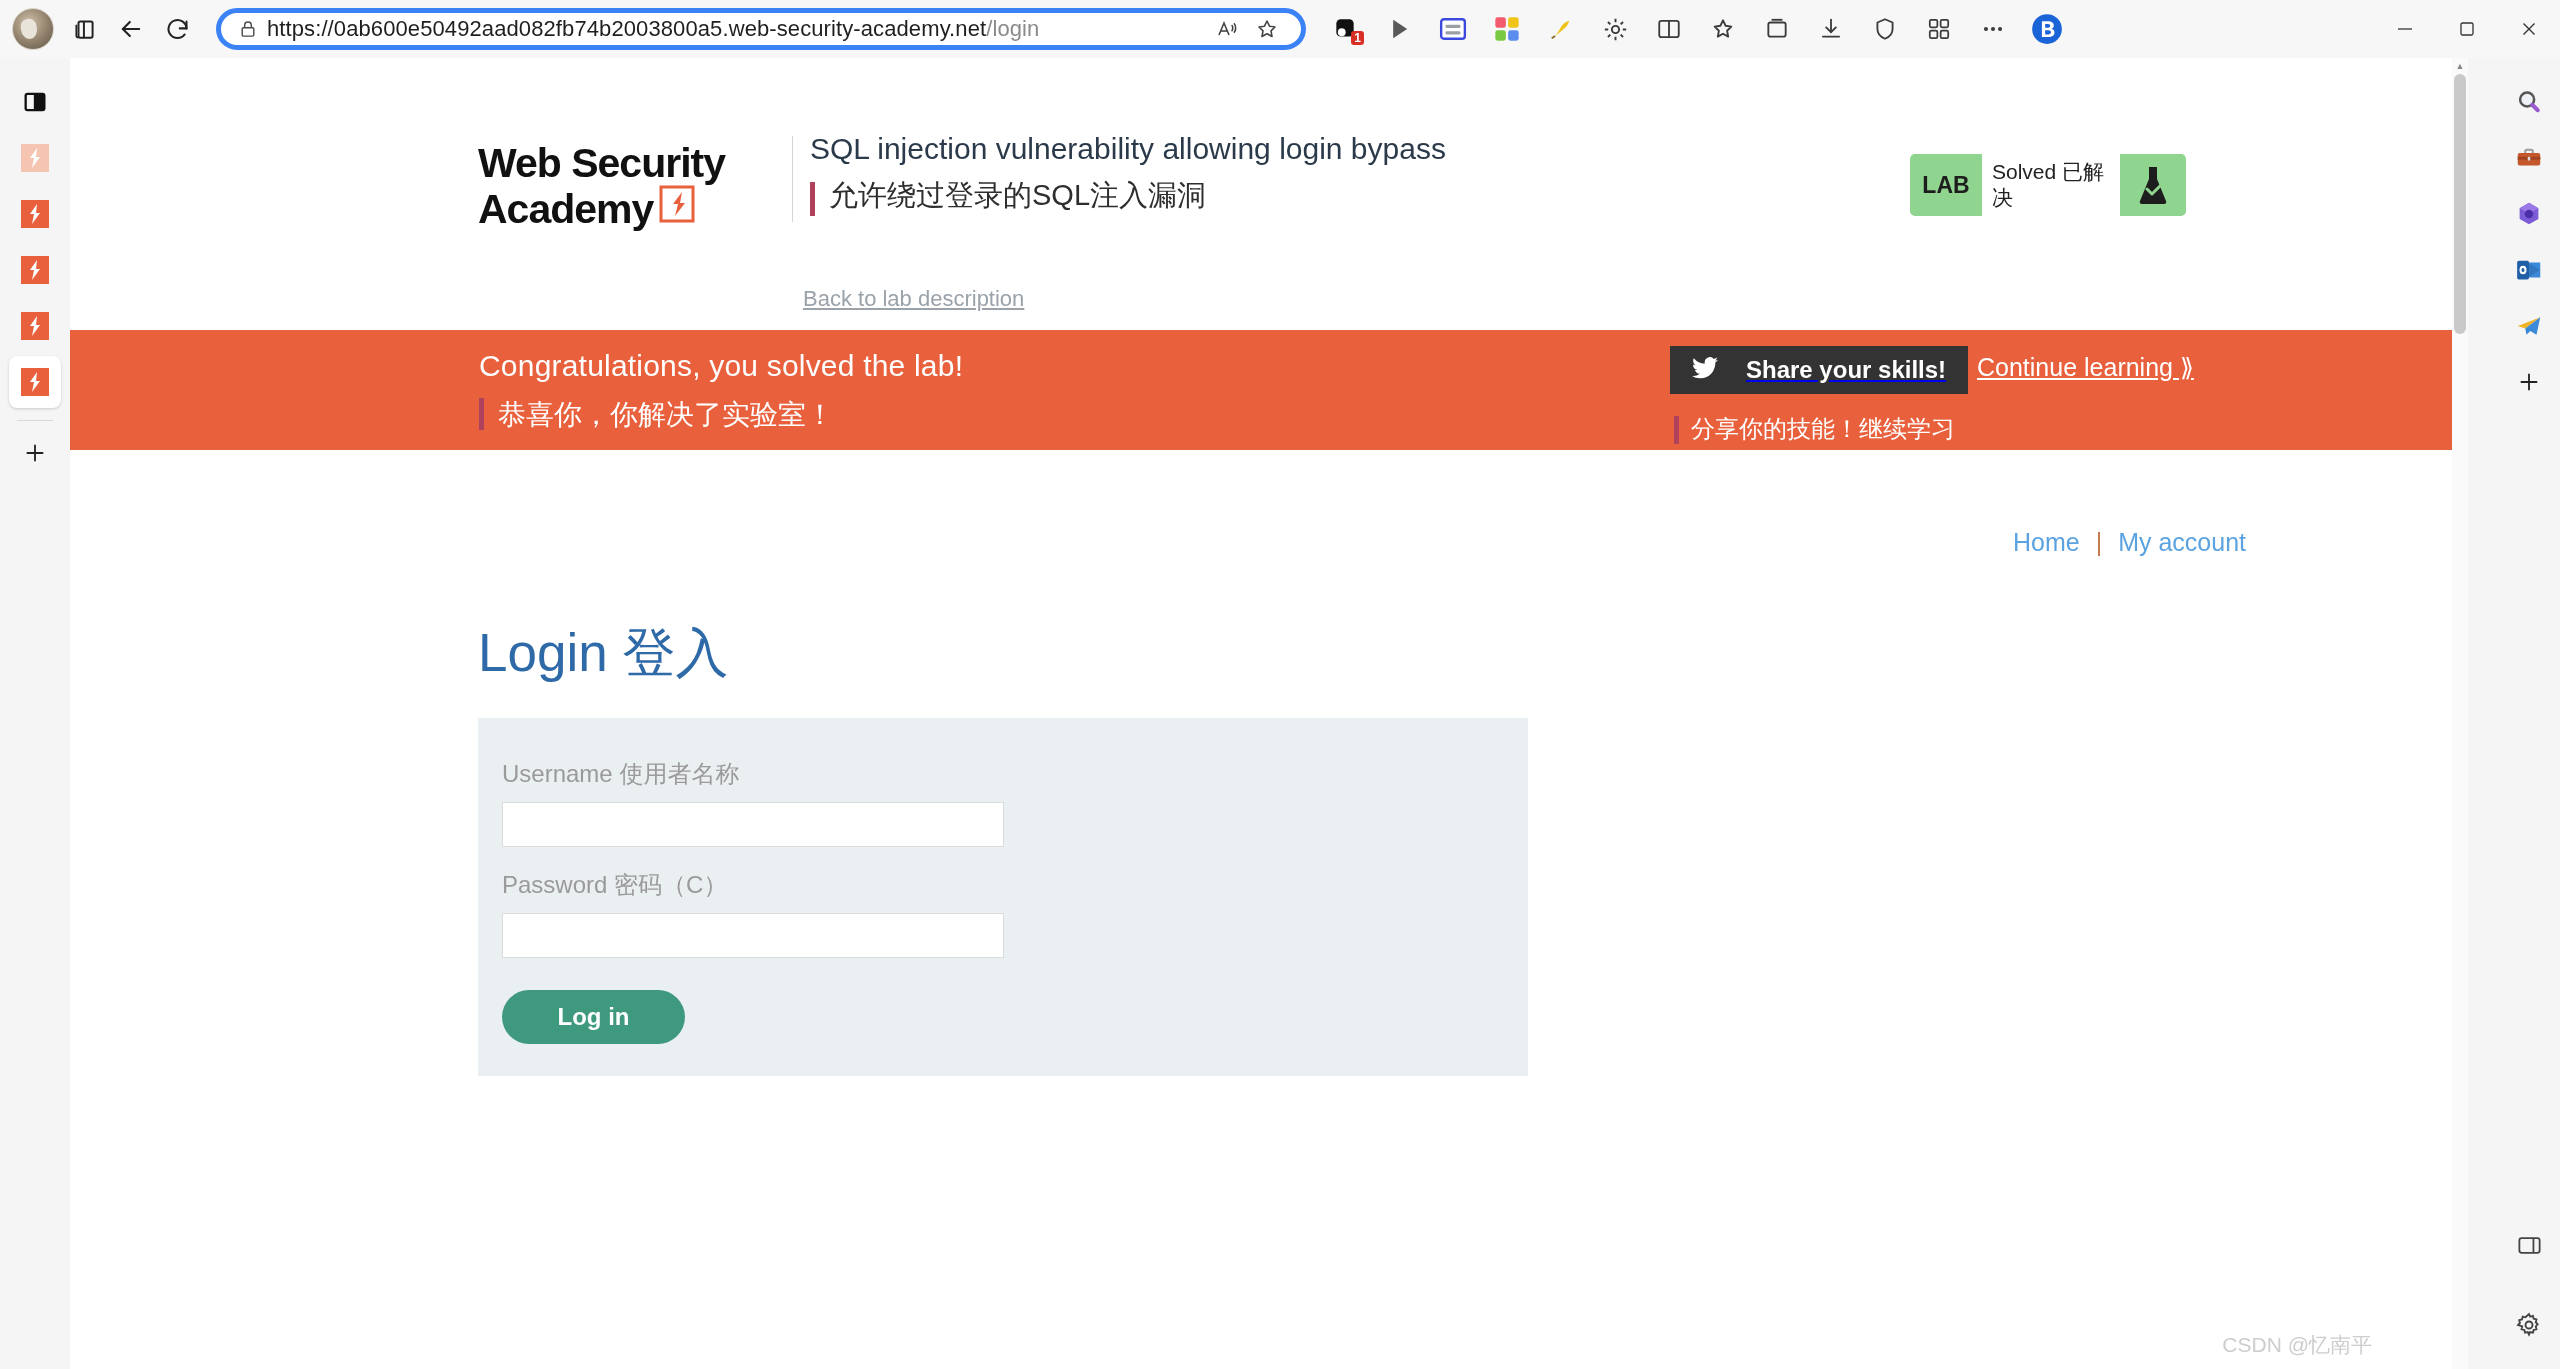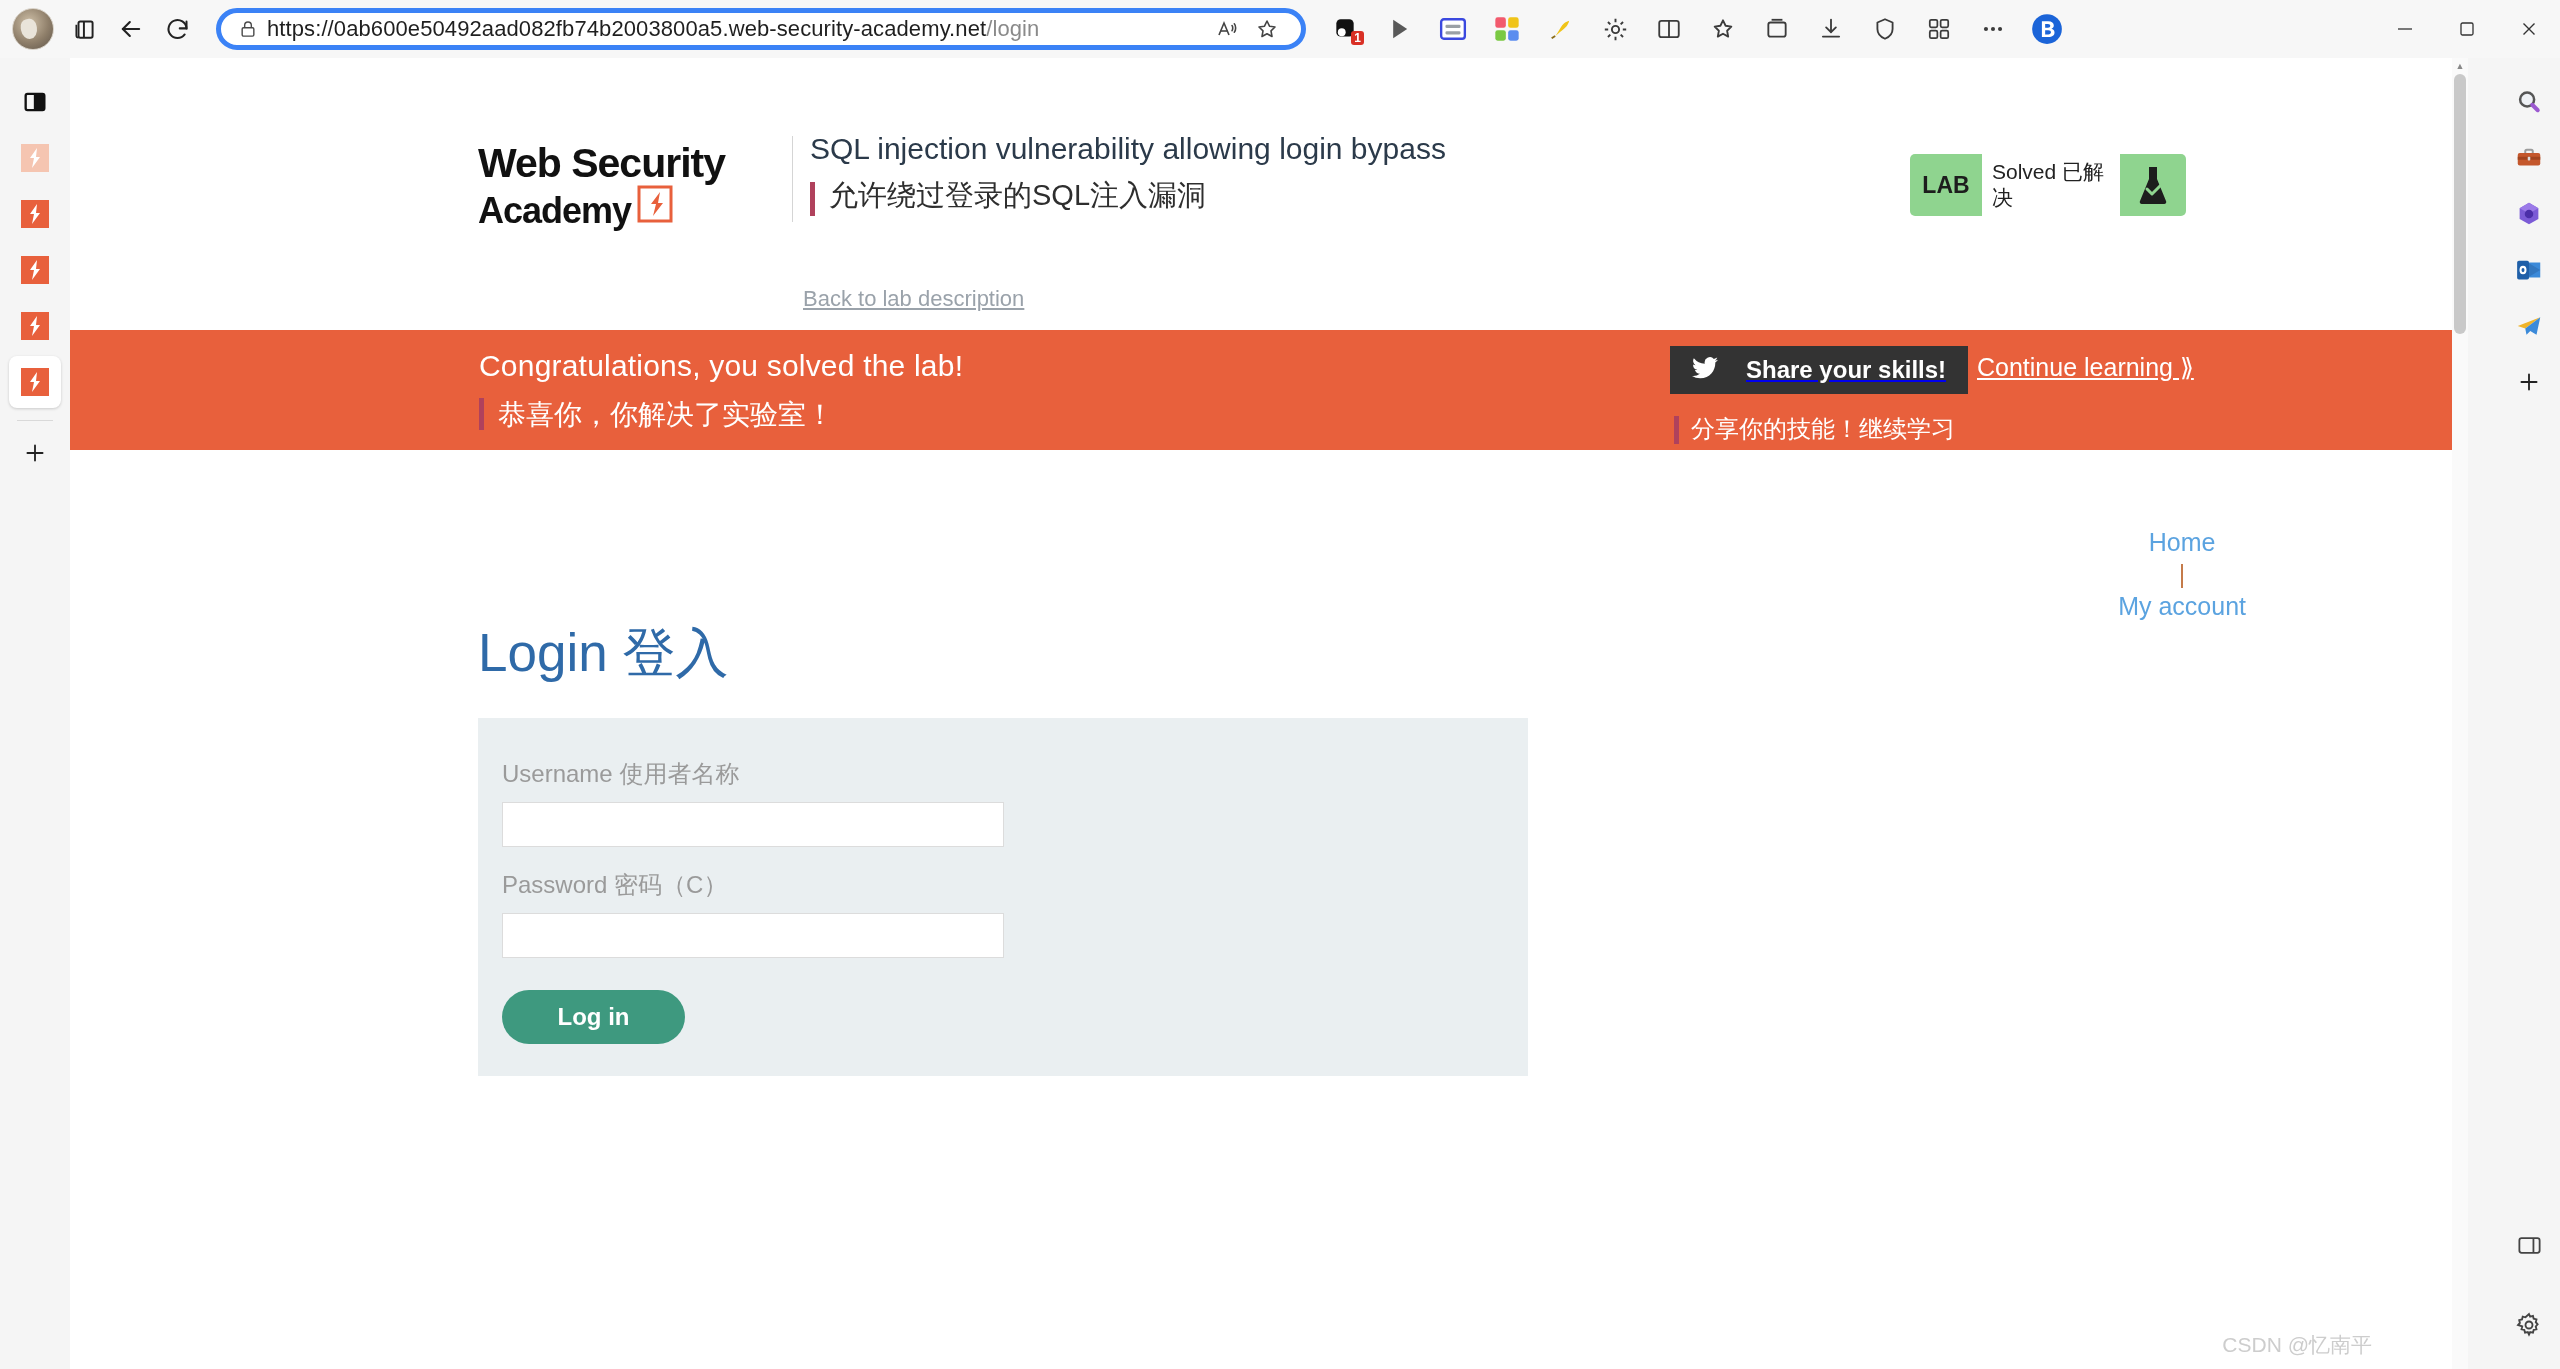--- a/index.html
+++ b/index.html
@@ -92,21 +92,21 @@
   }
   .scroll-up, .scroll-down { height: 16px; display:flex; align-items:center; justify-content:center; color:#888; font-size:9px;}
   .scroll-thumb { position:absolute; top: 16px; left: 2px; width: 12px; height: 260px; background: #c9c9c9; border-radius: 6px; }
 
   
   .lab-header {
     position: relative; height: 222px; width: 2382px; background:#fff;
   }
   .logo-block { position:absolute; left: 408px; top: 84px; width: 302px; }
   .logo-line1 { font-size: 41px; font-weight: bold; letter-spacing: -1.0px; color:#111; line-height: 1.06; white-space:nowrap;}
-  .logo-line2 { font-size: 36px; font-weight: bold; letter-spacing: -1.0px; color:#111; line-height: 1.06; display:flex; align-items:flex-end;}
+  .logo-line2 { font-size: 41px; font-weight: bold; letter-spacing: -1.0px; color:#111; line-height: 1.06; display:flex; align-items:flex-end;}
   .logo-mark { margin-left: 6px; }
   .logo-rule { position:absolute; left: 722px; top: 78px; width: 1px; height: 86px; background: #d5d5d5; }
 
   .title-wrap { position:absolute; left: 740px; top: 72px; width: 1050px; }
   .title-en { font-size: 30px; color: #2b3a4a; line-height: 1.28; }
   .title-zh-row { display:flex; align-items:flex-start; margin-top: 10px; }
   .zh-bar { width: 5px; height: 34px; background: #b0415c; margin-right: 14px; margin-top: 4px; flex:0 0 auto;}
   .title-zh { font-size: 29px; color: #2e2e2e; line-height: 1.2; }
 
   .back-link {
@@ -145,23 +145,22 @@
     display:flex; align-items:center; padding: 0 22px; gap: 28px;
   }
   .share-label { font-size: 24px; color:#fff; font-weight:bold; }
   .continue-link { position:absolute; left: 1907px; top: 295px; font-size: 25px; color:#ffffff; white-space:nowrap;}
   .banner-right-zh-row { position:absolute; left: 1604px; top: 355px; display:flex; align-items:flex-start; }
   .brz-bar { width: 5px; height: 28px; background:#b0415c; margin-right: 12px; margin-top: 3px;}
   .banner-right-zh { font-size: 24px; color:#ffffff; }
 
   
   .acct-nav {
-    position:absolute; right: 222px; top: 470px; display:flex; align-items:center; gap: 3px;
+    position:absolute; right: 222px; top: 470px; display:flex; gap: 16px;
     font-size: 25px;
-    flex-direction: column;
   }
   .acct-nav a { color: #5ba3e0; text-decoration: none; }
   .acct-sep { color: #c57b4a; }
 
   
   .login-h1 { position:absolute; left: 408px; top: 560px; font-size: 53px; color: #2f6aa8; font-weight: normal;}
   .form-box {
     position:absolute; left: 408px; top: 660px; width: 1050px; height: 358px;
     background: #eaeff1;
     padding-left: 32px;

